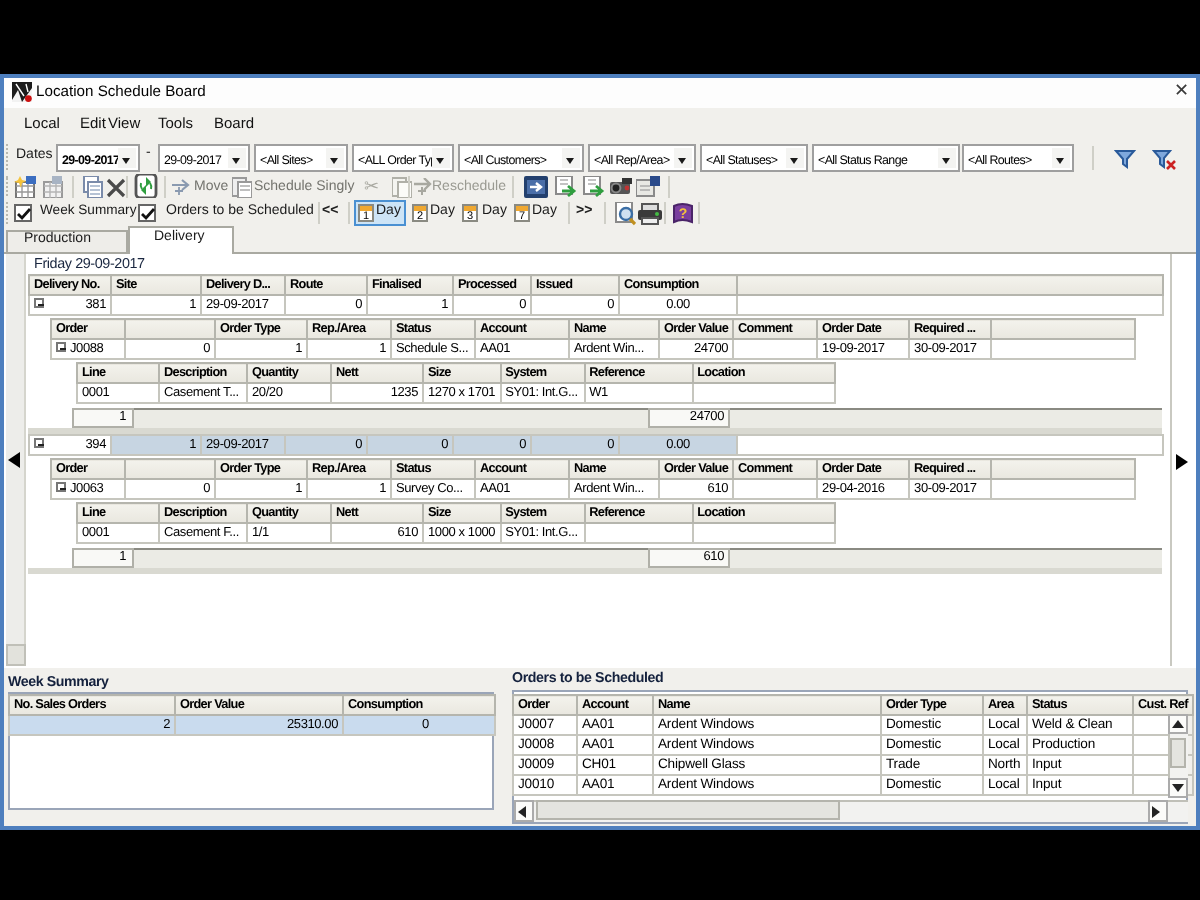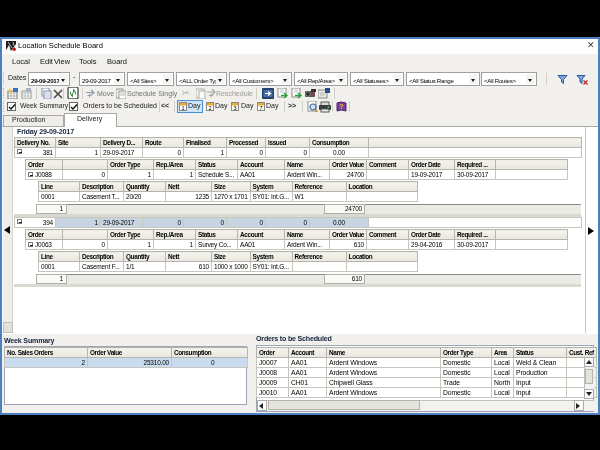--- a/index.html
+++ b/index.html
@@ -237,21 +237,21 @@
 <div class="a" style="left:3px;top:322px;width:10px;height:11px;background:#e2e2dc;border:1px solid #c0c0b8;"></div>
 <svg class="a" style="left:4px;top:226px" width="6" height="8">
       <path d="M6,0 V8 L0,4 Z" fill="#000"></path>
     </svg>
 
 <div class="a" style="left:585px;top:127px;width:1px;height:206px;background:#c9c9c1;"></div>
 <svg class="a" style="left:588px;top:227px" width="6" height="8">
       <path d="M0,0 V8 L6,4 Z" fill="#000"></path>
     </svg>
 
-<div class="a" style="left:17px;top:127px;font-size:7.2px;font-weight:bold;letter-spacing:-0.2px;color:#1a2740;">Friday 29-09-2017</div>
+<div class="a" style="left:17px;top:127px;font-size:7.2px;font-weight:normal;letter-spacing:-0.2px;color:#1a2740;">Friday 29-09-2017</div>
 
 <div class="a" style="left:14px;top:137px;">
 <table>
         <colgroup>
           <col style="width:41px">
           <col style="width:45px">
           <col style="width:42px">
           <col style="width:41px">
           <col style="width:43px">
           <col style="width:39px">

